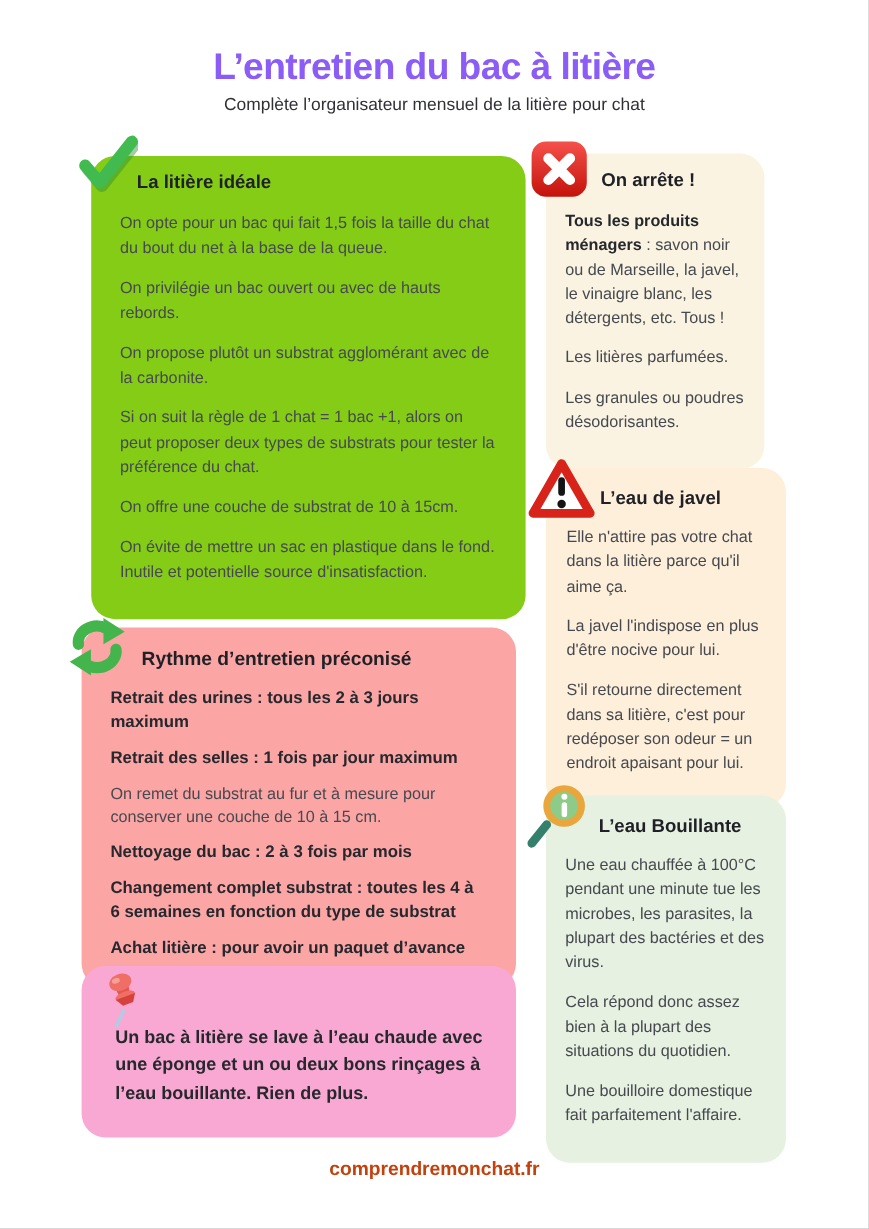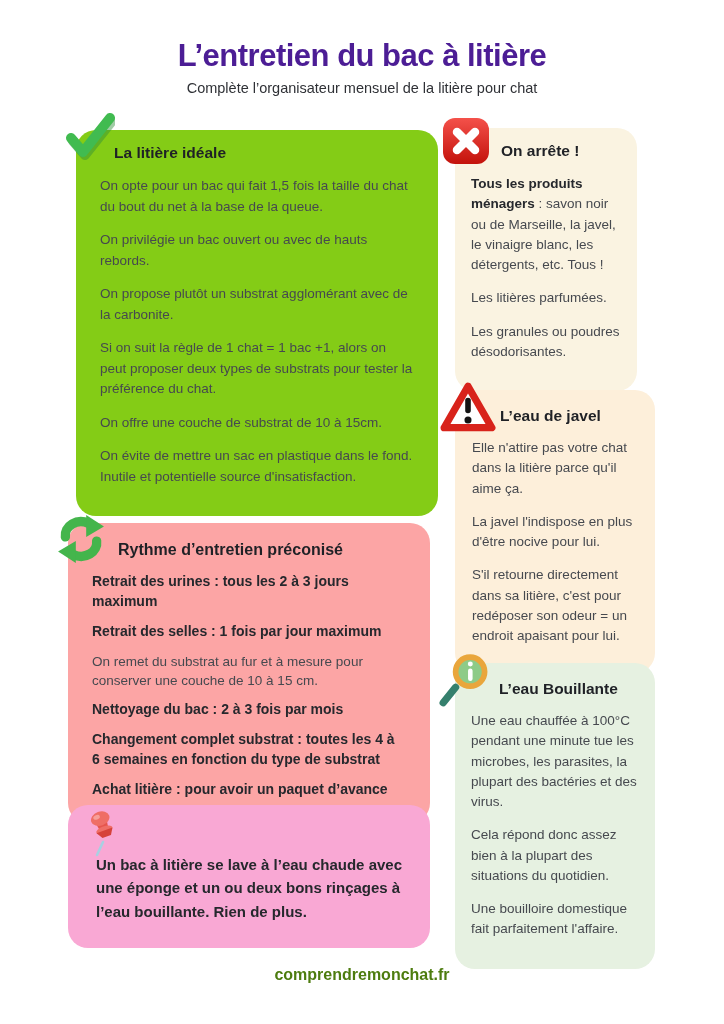--- a/index.html
+++ b/index.html
@@ -4,21 +4,21 @@
 <style>
   * { margin:0; padding:0; box-sizing:border-box; }
   body { background:#888; font-family:"Liberation Sans", sans-serif; }
   .page {
     position:relative; width:724px; height:1024px; margin:0 auto;
     background:#ffffff; overflow:hidden;
   }
   .page-title {
     position:absolute; top:38px; left:0; width:100%;
     text-align:center; font-size:31px; font-weight:800;
-    color:#4c1d95; letter-spacing:-0.5px;
+    color:#8b5cf6; letter-spacing:-0.5px;
   }
   .page-subtitle {
     position:absolute; top:80px; left:0; width:100%;
     text-align:center; font-size:14.5px; color:#2f3136;
   }
   .card { position:absolute; border-radius:20px; }
   .card h2 { font-size:15.5px; font-weight:700; color:#1f2126; }
   .card p { font-size:13.5px; line-height:1.52; color:#46494f; }
 
   
@@ -45,21 +45,21 @@
   .icon { position:absolute; }
   .icon-check    { left:-13px; top:-20px; }
   .icon-recycle  { left:-12px; top:-9px; }
   .icon-pin      { left:14px;  top:4px; }
   .icon-stop     { left:-13px; top:-11px; }
   .icon-warning  { left:-15px; top:-9px; }
   .icon-magnifier{ left:-17px; top:-11px; }
 
   .page-footer {
     position:absolute; top:966px; left:0; width:100%;
-    text-align:center; font-size:16px; font-weight:800; color:#4d7c0f;
+    text-align:center; font-size:16px; font-weight:800; color:#c2410c;
   }
 </style>
 </head>
 <body>
 
 <div class="page">
 
   <h1 class="page-title">L’entretien du bac à litière</h1>
   <div class="page-subtitle">Complète l’organisateur mensuel de la litière pour chat</div>
 

